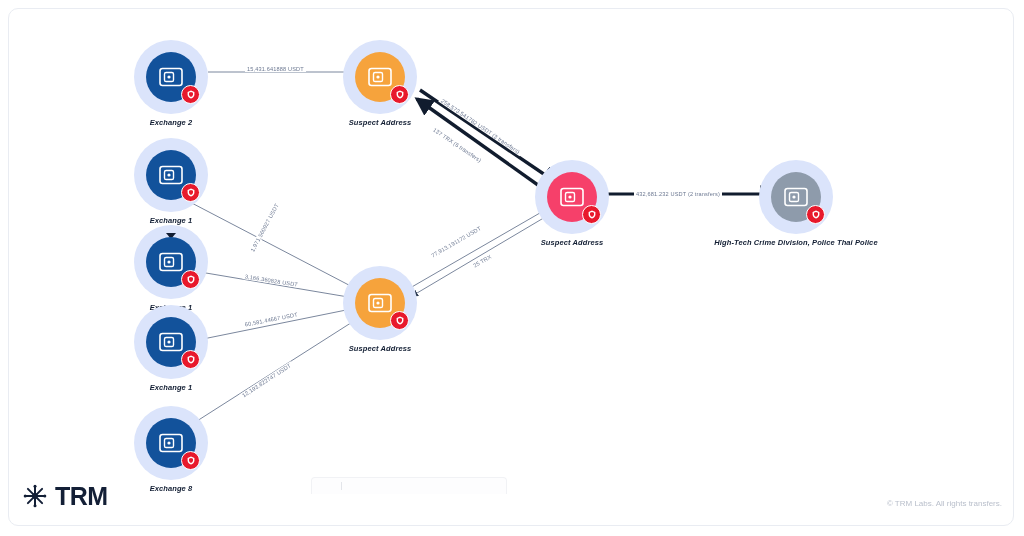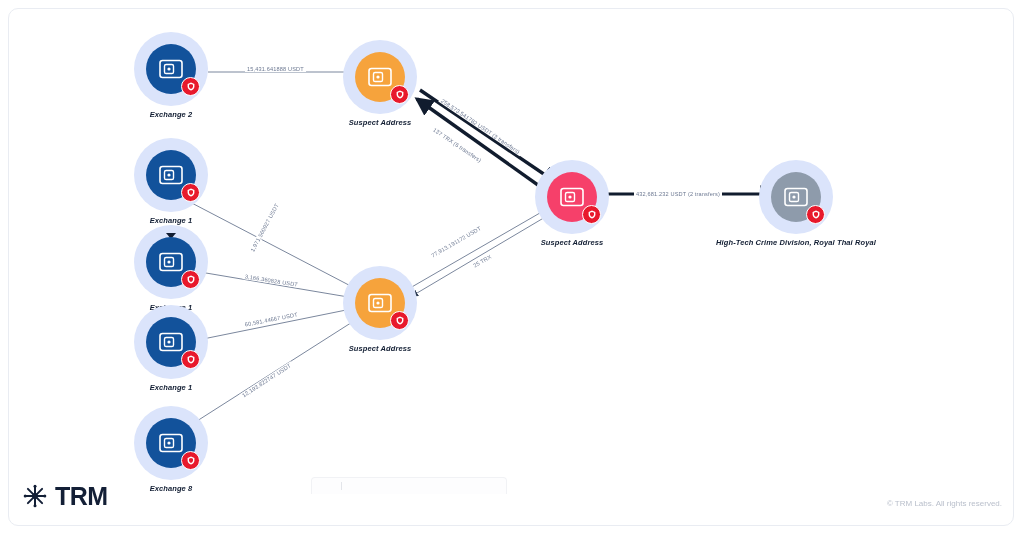--- a/index.html
+++ b/index.html
@@ -207,21 +207,21 @@
   <div class="edge-label" style="left:440px; top:96px; transform:rotate(34deg);">258,573.541782 USDT (3 transfers)</div>
 
   <div class="edge-label" style="left:432px; top:125px; transform:rotate(34deg);">137 TRX (6 transfers)</div>
 
   <div class="edge-label" style="left:430px; top:254px; transform:rotate(-30deg);">77,913.191172 USDT</div>
 
   <div class="edge-label" style="left:472px; top:264px; transform:rotate(-30deg);">25 TRX</div>
 
   <div class="edge-label" style="left:634px; top:191px;">432,681.232 USDT (2 transfers)</div>
 
-  <div class="node exchange" style="left:134px; top:32px;">
+  <div class="node exchange" style="left:134px; top:40px;">
     <div class="core">
       <svg width="24" height="20" viewBox="0 0 24 20">
         <rect x="1" y="1.5" width="22" height="17" rx="2.5" fill="none" stroke="#ffffff" stroke-width="1.6"></rect>
         <rect x="5.5" y="5.5" width="9" height="9" rx="1.6" fill="none" stroke="#ffffff" stroke-width="1.4"></rect>
         <circle cx="10" cy="10" r="1.6" fill="#ffffff"></circle>
       </svg>
       <span class="badge">
         <svg width="8" height="9" viewBox="0 0 8 9">
             <path d="M4 .5 L7.4 1.9 V4.6 C7.4 6.6 5.9 8 4 8.6 C2.1 8 .6 6.6 .6 4.6 V1.9 Z" fill="#ffffff"></path>
             <path d="M4 2 L6 2.8 V4.6 C6 5.8 5.1 6.7 4 7.1 C2.9 6.7 2 5.8 2 4.6 V2.8 Z" fill="#e8192c"></path>
@@ -358,21 +358,21 @@
         <rect x="5.5" y="5.5" width="9" height="9" rx="1.6" fill="none" stroke="#ffffff" stroke-width="1.4"></rect>
         <circle cx="10" cy="10" r="1.6" fill="#ffffff"></circle>
       </svg>
       <span class="badge">
         <svg width="8" height="9" viewBox="0 0 8 9">
             <path d="M4 .5 L7.4 1.9 V4.6 C7.4 6.6 5.9 8 4 8.6 C2.1 8 .6 6.6 .6 4.6 V1.9 Z" fill="#ffffff"></path>
             <path d="M4 2 L6 2.8 V4.6 C6 5.8 5.1 6.7 4 7.1 C2.9 6.7 2 5.8 2 4.6 V2.8 Z" fill="#e8192c"></path>
           </svg>
       </span>
     </div>
-    <span class="node-label">High-Tech Crime Division, Royal Thai Royal</span>
+    <span class="node-label">High-Tech Crime Division, Police Thai Police</span>
   </div>
 
   <div id="bottom-panel">
     <span class="tick"></span>
   </div>
 
   <div id="logo">
     <svg width="26" height="26" viewBox="0 0 26 26">
       <g stroke="#131f36" stroke-width="2" stroke-linecap="round">
         <line x1="13" y1="3" x2="13" y2="23"></line>
@@ -384,14 +384,14 @@
       <g fill="#131f36">
         <circle cx="13" cy="3.2" r="1.5"></circle>
         <circle cx="13" cy="22.8" r="1.5"></circle>
         <circle cx="3.2" cy="13" r="1.5"></circle>
         <circle cx="22.8" cy="13" r="1.5"></circle>
       </g>
     </svg>
     <span class="wordmark">TRM</span>
   </div>
 
-  <div id="copyright">© TRM Labs. All rights reserved.</div>
+  <div id="copyright">© TRM Labs. All rights transfers.</div>
 </div>
 
 </body></html>

